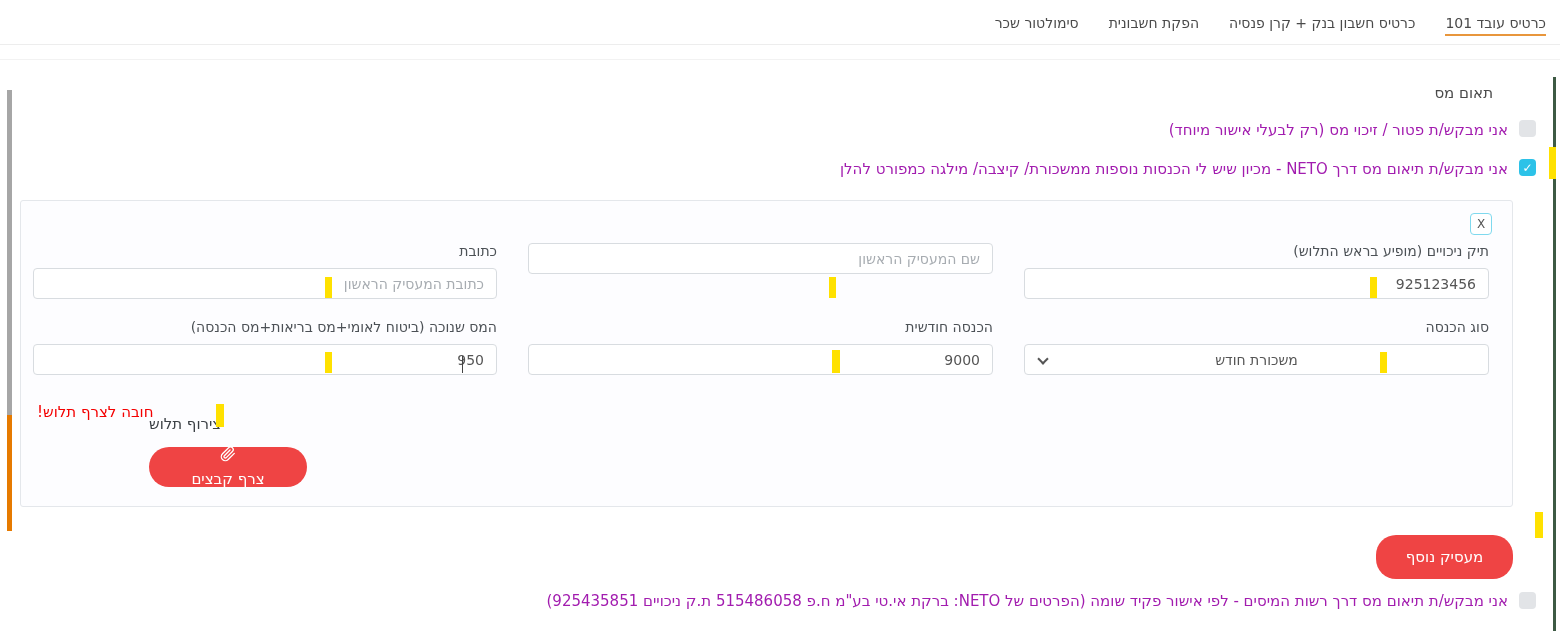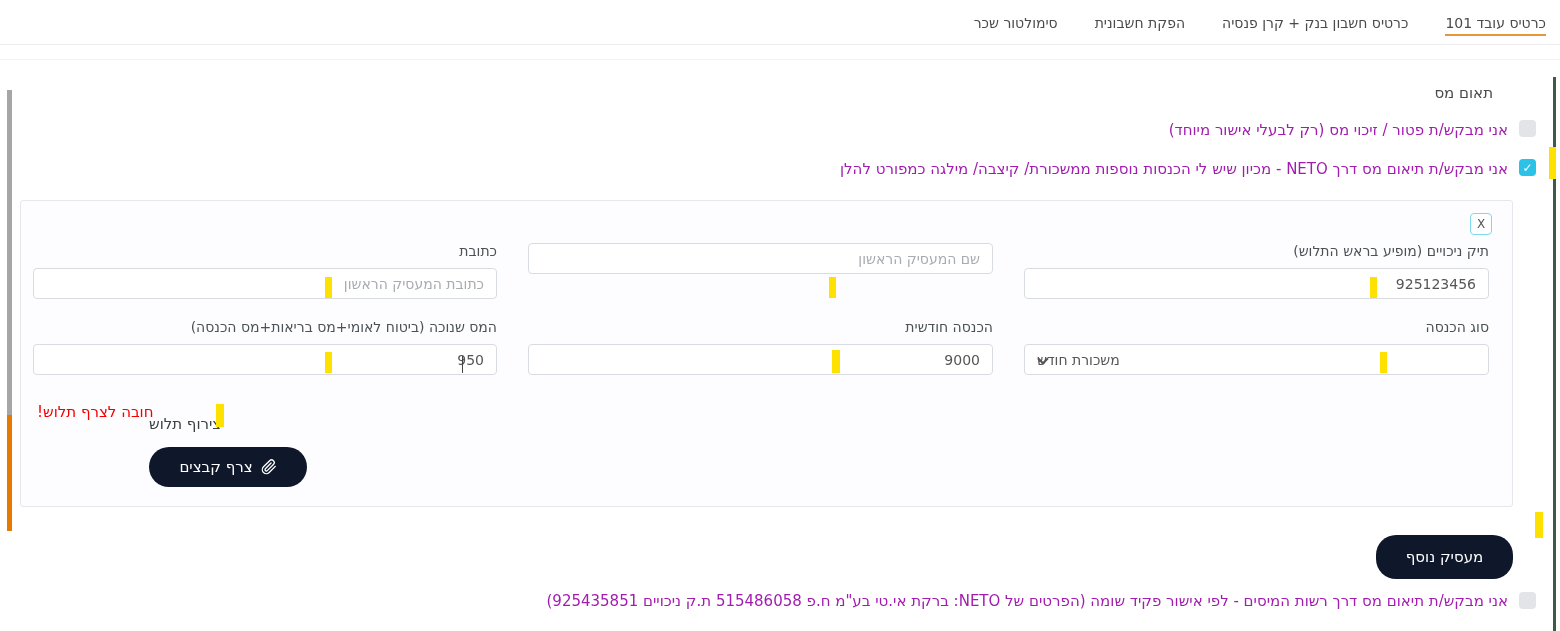--- a/index.html
+++ b/index.html
@@ -24,21 +24,21 @@
   #subline {
     position: absolute; top: 59px; left: 0; right: 0; height: 1px;
     background: #f2f2f2;
   }
   .tabs {
     position: absolute; top: 0; right: 14px; height: 45px;
     display: flex; align-items: center; gap: 30px;
   }
   .tab {
     position: relative; height: 100%; display: flex; align-items: center;
-    font-size: 14px; color: #4a4a4a; cursor: pointer; white-space: nowrap; margin-left: 7px;
+    font-size: 14px; color: #4a4a4a; cursor: pointer; white-space: nowrap;
   }
   .tab-underline {
     position: absolute; bottom: 9px; right: 0; left: 0; height: 2px;
     background: #e8963c;
   }
 
   
   .scroll-track-gray  { position: absolute; left: 7px; top: 90px;  width: 5px; height: 325px; background: #a6a6a6; }
   .scroll-thumb-orange{ position: absolute; left: 7px; top: 415px; width: 5px; height: 116px; background: #e67a00; }
   .edge-line-green    { position: absolute; right: 4px; top: 77px; width: 3px; height: 554px; background: #3d5a44; }
@@ -101,40 +101,40 @@
     margin-bottom: 9px; white-space: nowrap;
   }
   .field input, .select-box {
     width: 100%; height: 31px; border: 1px solid #d8dce0; border-radius: 4px;
     background: #fff; padding: 0 12px; font-size: 14px; color: #555;
     text-align: right; font-family: inherit;
   }
   .field input::placeholder { color: #a7acb1; opacity: 1; }
   .select-box {
     position: relative; display: flex; align-items: center;
-    justify-content: flex-end; cursor: pointer;
+    justify-content: center; cursor: pointer;
   }
   .chevron {
     position: absolute; left: 14px; top: 10px; width: 8px; height: 8px;
     border-left: 2px solid #555; border-bottom: 2px solid #555;
     transform: rotate(-45deg);
   }
 
   .warning-red {
     position: absolute; left: 16px; top: 202px;
     color: #f40000; font-size: 15px; white-space: nowrap;
   }
   .attach-label {
     position: absolute; left: 128px; top: 214px;
     font-size: 15px; color: #3c4146; white-space: nowrap;
   }
   .btn-cyan {
-    background: #0f172a; color: #fff; border: none; border-radius: 20px;
+    background: #ef4444; color: #fff; border: none; border-radius: 20px;
     font-size: 15px; font-family: inherit; cursor: pointer;
-    display: flex; align-items: center; justify-content: center; gap: 8px;
+    display: flex; align-items: center; justify-content: center; gap: 8px; flex-direction: column;
   }
   .attach-btn { position: absolute; left: 128px; top: 246px; width: 158px; height: 40px; }
   .add-employer-btn { position: absolute; right: 47px; top: 535px; width: 137px; height: 44px; }
   .clip-icon { width: 16px; height: 16px; display: inline-block; }
 </style>
 </head>
 <body>
 
 <div id="app">
 

